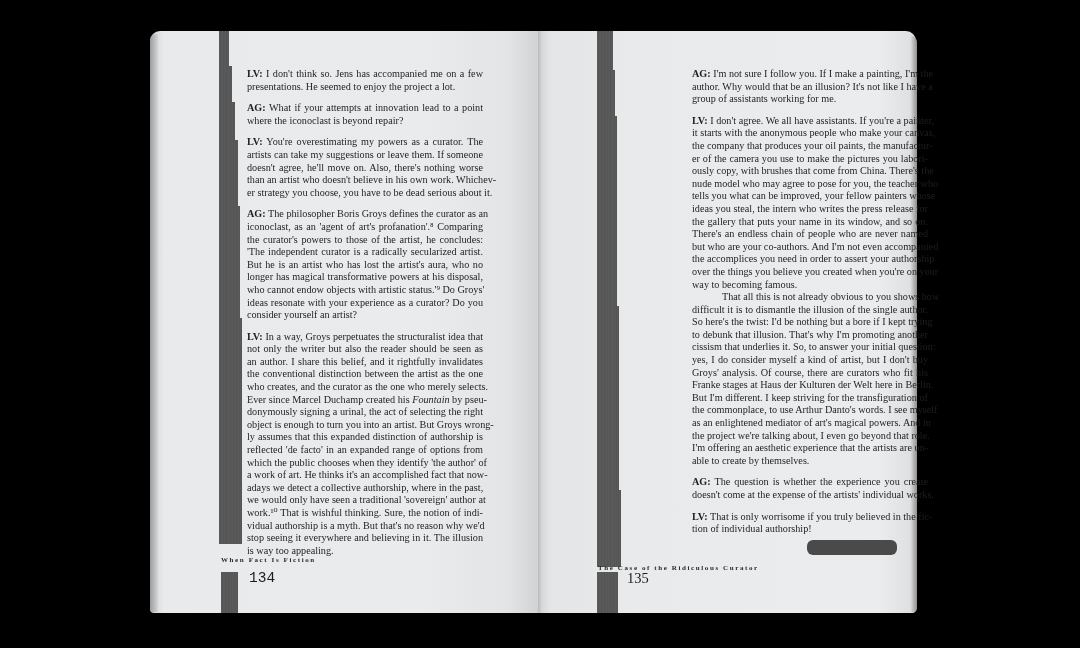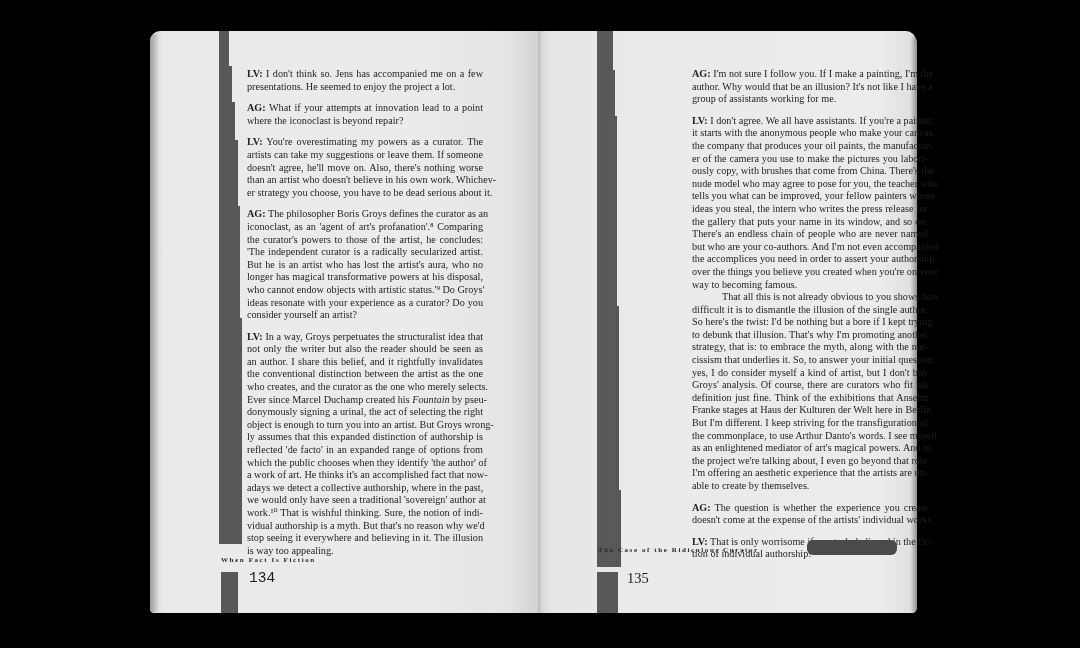--- a/index.html
+++ b/index.html
@@ -34,21 +34,21 @@
   .text-left{left:247px;top:68px;width:236px;}
   .text-right{left:648px;top:68px;width:236px;margin-left:44px;}
   .para{margin:0 0 9px 0;}
   .para .line{display:block;text-align:justify;text-align-last:justify;white-space:nowrap;}
   .para .line.last{text-align-last:left;}
   .spk{font-weight:bold;}
   .indent{padding-left:30px;}
 
   .running-head{position:absolute;font-size:7px;letter-spacing:1.6px;color:#2a2a2a;font-weight:bold;}
   .rh-left{left:221px;top:556px;}
-  .rh-right{left:598px;top:546px;text-align:center;}
+  .rh-right{left:598px;top:564px;text-align:center;}
   .folio{position:absolute;font-size:14.5px;color:#1b1b1b;}
   .folio-left{left:249px;top:570px;font-family:Liberation Mono, monospace;}
   .folio-right{left:627px;top:570px;}
   .redaction{position:absolute;left:807px;top:540px;width:90px;height:15px;background:#4a4a4a;border-radius:6px;}
   .shadow-top{position:absolute;left:150px;top:27px;width:767px;height:5px;background:linear-gradient(#000,rgba(0,0,0,0));}
 </style>
 </head>
 <body>
 
 <div class="book">
@@ -142,25 +142,23 @@
         <span class="line">but who are your co-authors. And I'm not even accompanied</span>
         <span class="line">the accomplices you need in order to assert your authorship</span>
         <span class="line">over the things you believe you created when you're on your</span>
         <span class="line last">way to becoming famous.</span>
       </div>
       <div class="para" style="margin-top: -9px;">
         <span class="line indent">That all this is not already obvious to you shows how</span>
         <span class="line">difficult it is to dismantle the illusion of the single author.</span>
         <span class="line">So here's the twist: I'd be nothing but a bore if I kept trying</span>
         <span class="line">to debunk that illusion. That's why I'm promoting another</span>
-        <span class="line">strategy, that is: to embrace the myth, along with the nar-</span>
         <span class="line">cissism that underlies it. So, to answer your initial question:</span>
         <span class="line">yes, I do consider myself a kind of artist, but I don't buy</span>
         <span class="line">Groys' analysis. Of course, there are curators who fit his</span>
-        <span class="line">definition just fine. Think of the exhibitions that Anselm</span>
         <span class="line">Franke stages at Haus der Kulturen der Welt here in Berlin.</span>
         <span class="line">But I'm different. I keep striving for the transfiguration of</span>
         <span class="line">the commonplace, to use Arthur Danto's words. I see myself</span>
         <span class="line">as an enlightened mediator of art's magical powers. And in</span>
         <span class="line">the project we're talking about, I even go beyond that role.</span>
         <span class="line">I'm offering an aesthetic experience that the artists are un-</span>
         <span class="line last">able to create by themselves.</span>
       </div>
       <div class="para">
         <span class="line"><span class="spk">AG:</span> The question is whether the experience you create</span>

